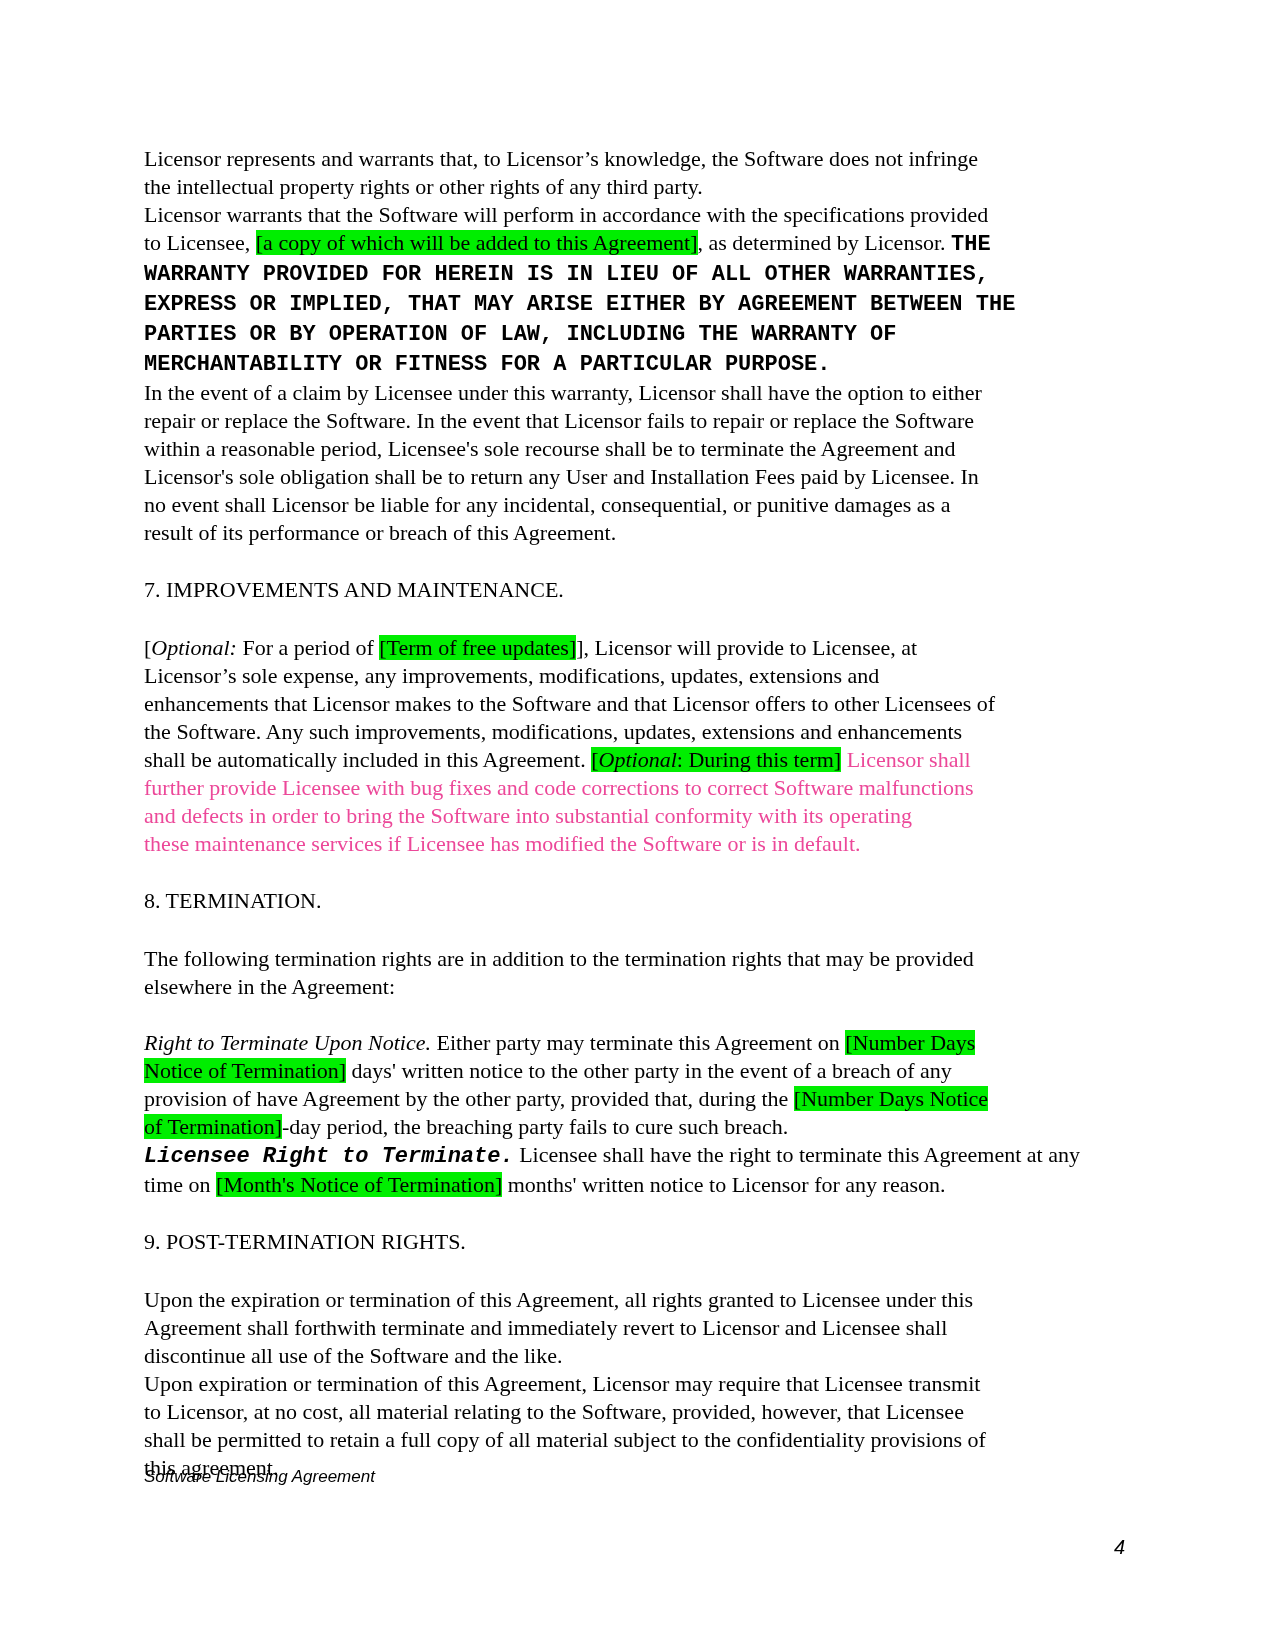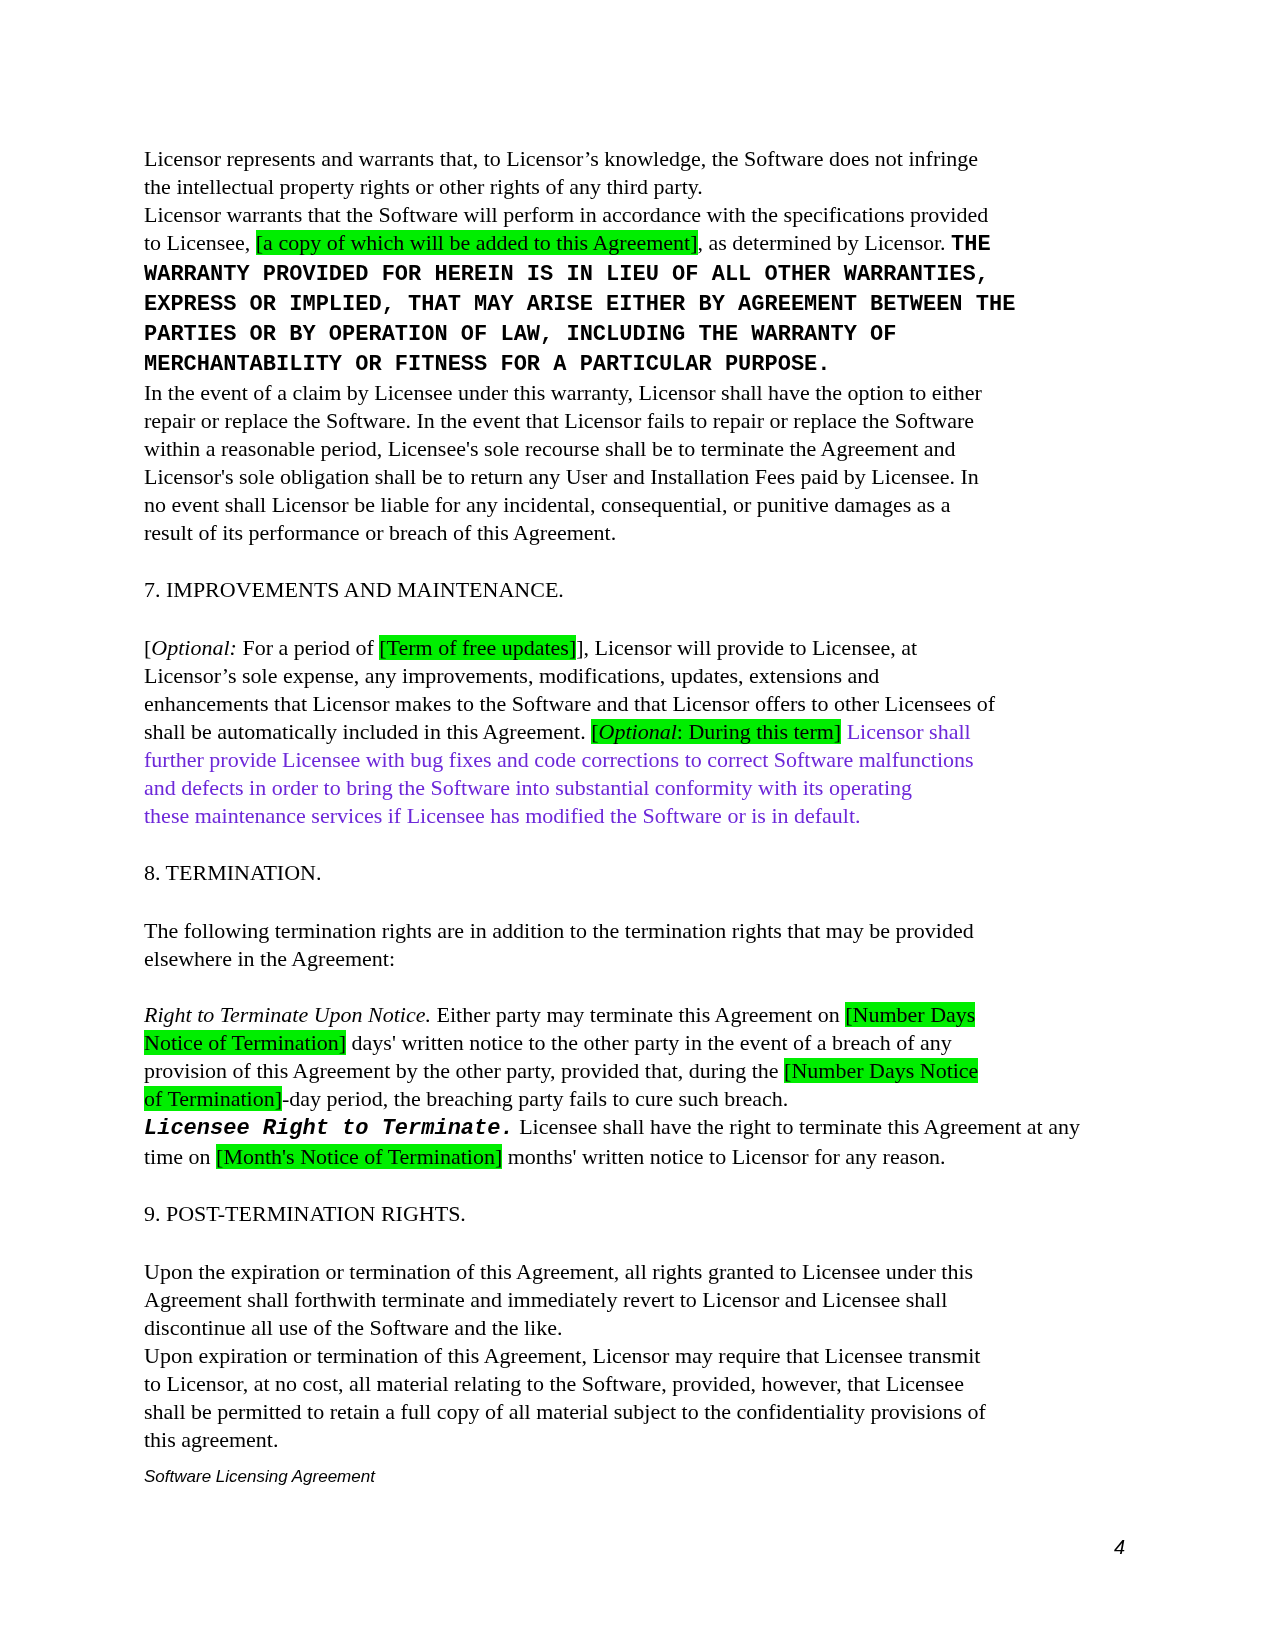--- a/index.html
+++ b/index.html
@@ -30,21 +30,21 @@
   .block { margin: 0; }
   .block.heading {
     font-weight: normal;
     margin: 29px 0 30px 0;
   }
   .block.gap { height: 28px; }
   .line { white-space: pre; }
   .b { font-weight: bold; font-family: Liberation Mono, monospace; }
   .i { font-style: italic; }
   .hl { background-color: #00ee00; margin-top: 17px; }
-  .g { color: #6d28d9; }
+  .g { color: #ec4899; }
   .footer-title {
     position: absolute;
     left: 144px;
     top: 1467px;
     font-family: Liberation Sans, sans-serif;
     font-style: italic;
     font-size: 17px;
     color: #000000;
   }
   .page-number {
@@ -80,37 +80,38 @@
         <div class="line"><span>no event shall Licensor be liable for any incidental, consequential, or punitive damages as a</span></div>
         <div class="line"><span>result of its performance or breach of this Agreement.</span></div>
       </div>
       <div class="block heading">
         <div class="line"><span>7. IMPROVEMENTS AND MAINTENANCE.</span></div>
       </div>
       <div class="block para">
         <div class="line"><span>[</span><span class="i">Optional:</span><span> For a period of </span><span class="hl">[Term of free updates]</span><span>], Licensor will provide to Licensee, at</span></div>
         <div class="line"><span>Licensor’s sole expense, any improvements, modifications, updates, extensions and</span></div>
         <div class="line"><span>enhancements that Licensor makes to the Software and that Licensor offers to other Licensees of</span></div>
+        <div class="line"><span>the Software. Any such improvements, modifications, updates, extensions and enhancements</span></div>
         <div class="line"><span>shall be automatically included in this Agreement. </span><span class="hl">[</span><span class="hl i">Optional</span><span class="hl">: During this term]</span><span class="g"> Licensor shall</span></div>
         <div class="line"><span class="g">further provide Licensee with bug fixes and code corrections to correct Software malfunctions</span></div>
         <div class="line"><span class="g">and defects in order to bring the Software into substantial conformity with its operating</span></div>
         <div class="line"><span class="g">these maintenance services if Licensee has modified the Software or is in default.</span></div>
       </div>
       <div class="block heading">
         <div class="line"><span>8. TERMINATION.</span></div>
       </div>
       <div class="block para">
         <div class="line"><span>The following termination rights are in addition to the termination rights that may be provided</span></div>
         <div class="line"><span>elsewhere in the Agreement:</span></div>
       </div>
       <div class="block gap"></div>
       <div class="block para">
         <div class="line"><span class="i">Right to Terminate Upon Notice.</span><span> Either party may terminate this Agreement on </span><span class="hl">[Number Days</span></div>
         <div class="line"><span class="hl">Notice of Termination]</span><span> days' written notice to the other party in the event of a breach of any</span></div>
-        <div class="line"><span>provision of this Agreement by the other party, provided that, during the </span><span class="hl">[Number Days Notice</span></div>
+        <div class="line"><span>provision of have Agreement by the other party, provided that, during the </span><span class="hl">[Number Days Notice</span></div>
         <div class="line"><span class="hl">of Termination]</span><span>-day period, the breaching party fails to cure such breach.</span></div>
         <div class="line"><span class="b i">Licensee Right to Terminate.</span><span> Licensee shall have the right to terminate this Agreement at any</span></div>
         <div class="line"><span>time on </span><span class="hl">[Month's Notice of Termination]</span><span> months' written notice to Licensor for any reason.</span></div>
       </div>
       <div class="block heading">
         <div class="line"><span>9. POST-TERMINATION RIGHTS.</span></div>
       </div>
       <div class="block para">
         <div class="line"><span>Upon the expiration or termination of this Agreement, all rights granted to Licensee under this</span></div>
         <div class="line"><span>Agreement shall forthwith terminate and immediately revert to Licensor and Licensee shall</span></div>

